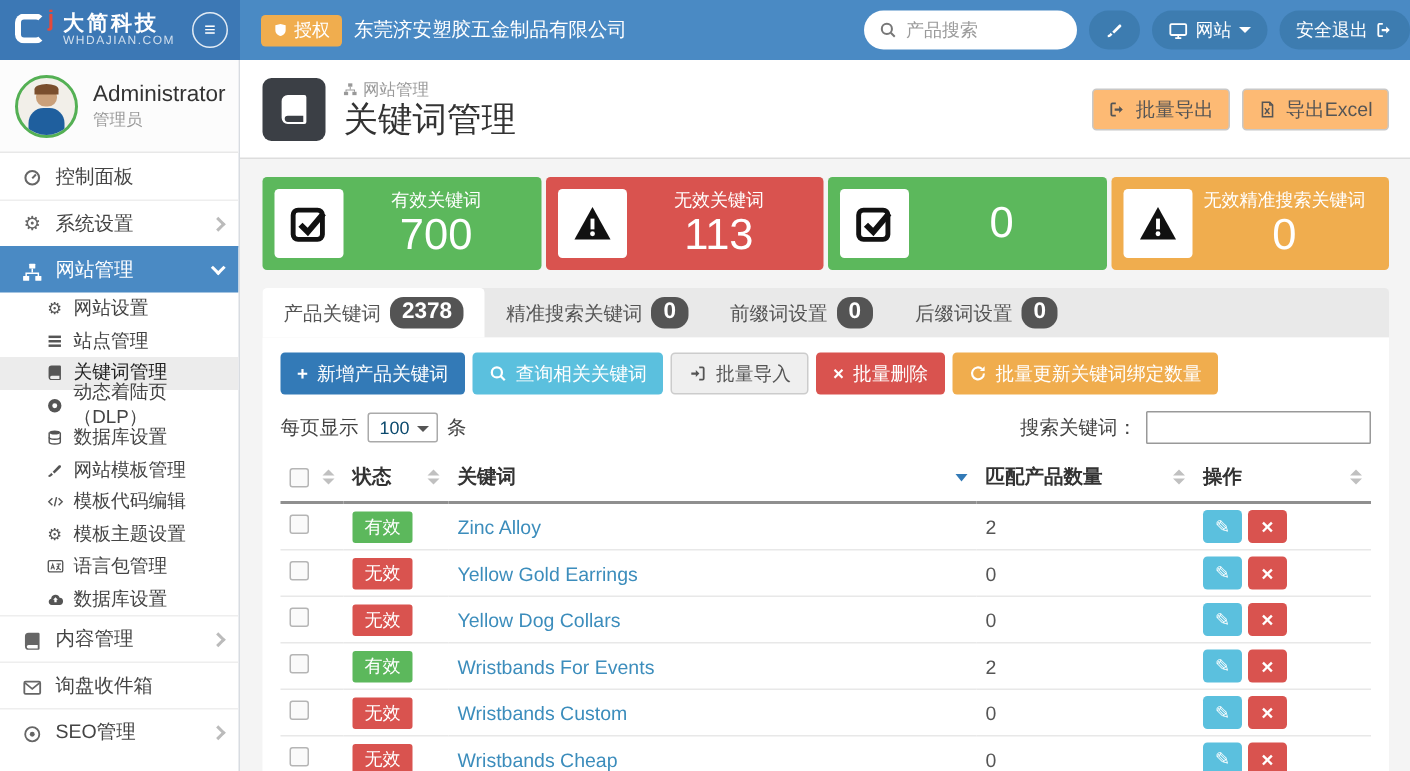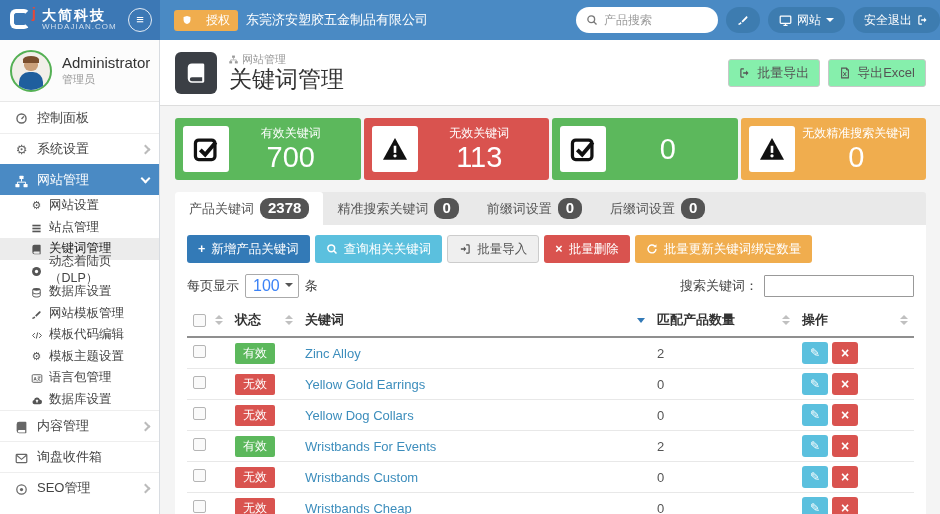--- a/index.html
+++ b/index.html
@@ -11,21 +11,21 @@
   .topbar { position:absolute; top:0; left:0; right:0; height:40px; background:#4a8ac4; display:flex; align-items:center; z-index:10; }
   .brand { width:160px; height:40px; background:#3c78b5; display:flex; align-items:center; padding:0 8px 0 10px; flex-shrink:0; }
   .logo-mark { position:relative; width:26px; height:26px; margin-right:6px; flex-shrink:0; }
   .logo-c { position:absolute; left:0; top:2px; width:20px; height:20px; border:4px solid #fff; border-right-color:transparent; border-radius:6px; }
   .logo-j { position:absolute; right:0; top:-2px; color:#e5493a; font-weight:bold; font-size:15px; line-height:1; }
   .brand-text { line-height:1.1; color:#fff; }
   .brand-title { font-size:14px; font-weight:bold; letter-spacing:2px; }
   .brand-sub { font-size:8px; color:rgba(255,255,255,.75); letter-spacing:1px; }
   .hamburger { margin-left:auto; width:24px; height:24px; border-radius:50%; border:1px solid rgba(255,255,255,.85); background:transparent; color:#fff; font-size:13px; line-height:22px; text-align:center; cursor:pointer; }
   .license { display:flex; align-items:center; margin-left:14px; }
-  .license-badge { background:#f0ad4e; color:#fff; font-size:12px; border-radius:3px; padding:2px 8px; display:inline-flex; align-items:center; gap:14px; }
+  .license-badge { background:#f0ad4e; color:#fff; font-size:12px; border-radius:3px; padding:2px 8px; display:inline-flex; align-items:center; gap:4px; }
   .company { color:#fff; font-size:13px; margin-left:8px; }
   .topbar-right { margin-left:auto; display:flex; align-items:center; gap:8px; padding-right:0; }
   .search-pill { background:#fff; border-radius:13px; height:26px; width:142px; display:flex; align-items:center; padding:0 10px; gap:6px; color:#888; }
   .search-pill input { border:none; outline:none; width:100px; font-size:12px; background:transparent; color:#333; }
   .search-pill input::placeholder { color:#9a9a9a; }
   .pill { background:#3d7cb0; border:none; color:#fff; height:26px; border-radius:13px; padding:0 11px; font-size:12px; display:inline-flex; align-items:center; gap:5px; cursor:pointer; }
   .caret-down { width:0; height:0; border-left:4px solid transparent; border-right:4px solid transparent; border-top:4px solid #fff; display:inline-block; }
 
   
   .sidebar { position:absolute; top:40px; left:0; width:160px; bottom:0; background:#fff; border-right:1px solid #d8dce1; overflow:hidden; }
@@ -49,21 +49,21 @@
   .submenu-item.selected { background:#ececec; color:#222; }
 
   
   .main { position:absolute; top:40px; left:160px; right:0; bottom:0; background:#f4f4f4; overflow:hidden; }
   .content-header { background:#fff; border-bottom:1px solid #ddd; height:66px; display:flex; align-items:center; padding:0 14px 0 15px; }
   .title-icon { width:42px; height:42px; border-radius:6px; background:#3b3f45; display:flex; align-items:center; justify-content:center; flex-shrink:0; }
   .title-wrap { margin-left:12px; }
   .breadcrumb { font-size:11px; color:#999; display:flex; align-items:center; gap:4px; }
   .page-title { font-size:23px; color:#333; font-weight:normal; line-height:1.1; }
   .header-actions { margin-left:auto; display:flex; gap:8px; }
-  .hdr-btn { background:#86efac; border:1px solid #c8c8c8; border-radius:3px; height:28px; padding:0 10px; font-size:13px; color:#555; display:inline-flex; align-items:center; gap:6px; cursor:pointer; }
+  .hdr-btn { background:#fdba74; border:1px solid #c8c8c8; border-radius:3px; height:28px; padding:0 10px; font-size:13px; color:#555; display:inline-flex; align-items:center; gap:6px; cursor:pointer; }
 
   
   .stats { display:flex; gap:3px; padding:12px 14px 12px 15px; }
   .stat-card { flex:1; height:62px; border-radius:3px; display:flex; align-items:center; padding:8px; color:#fff; }
   .stat-icon-box { width:46px; height:46px; background:#fff; border-radius:3px; display:flex; align-items:center; justify-content:center; flex-shrink:0; }
   .stat-text { flex:1; text-align:center; }
   .stat-label { font-size:12px; }
   .stat-value { font-size:29px; line-height:1.05; }
 
   
@@ -72,21 +72,21 @@
   .tab.active { background:#fff; border-radius:3px 3px 0 0; }
   .tab-badge { background:#545454; color:#fff; font-size:15px; font-weight:bold; border-radius:9px; padding:0 8px; line-height:1.35; }
 
   
   .panel { margin:0 14px 0 15px; background:#fff; height:290px; padding:10px 12px; }
   .actions { display:flex; gap:5px; }
   .act-btn { border:none; height:28px; padding:0 11px; border-radius:3px; font-size:12.5px; display:inline-flex; align-items:center; gap:6px; cursor:pointer; }
   .act-icon { display:inline-flex; align-items:center; font-weight:bold; }
   .list-controls { display:flex; justify-content:space-between; align-items:center; margin-top:11px; font-size:13px; color:#444; }
   .per-page { display:flex; align-items:center; gap:6px; }
-  .select { border:1px solid #aaa; border-radius:2px; padding:2px 18px 2px 7px; position:relative; font-size:16px; color:#3b82f6; cursor:pointer; background:#fff; }
+  .select { border:1px solid #aaa; border-radius:2px; padding:2px 18px 2px 7px; position:relative; font-size:12px; color:#0c4a6e; cursor:pointer; background:#fff; }
   .select .caret-down { border-top-color:#555; position:absolute; right:5px; top:8px; }
   .kw-search { display:flex; align-items:center; gap:6px; }
   .kw-search input { width:150px; height:22px; border:1px solid #999; border-radius:1px; outline:none; padding:0 5px; font-size:12px; }
 
   
   table { width:100%; border-collapse:collapse; margin-top:6px; }
   thead th { font-size:13px; color:#333; text-align:left; padding:7px 6px; border-bottom:2px solid #8f8f8f; font-weight:bold; }
   .th-flex { display:flex; align-items:center; justify-content:space-between; }
   .sort { display:inline-flex; flex-direction:column; gap:2px; margin-left:8px; }
   .sort b { width:0; height:0; border-left:4px solid transparent; border-right:4px solid transparent; display:block; }

